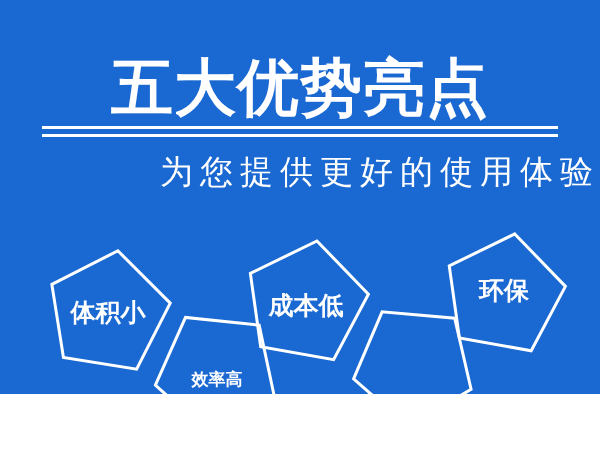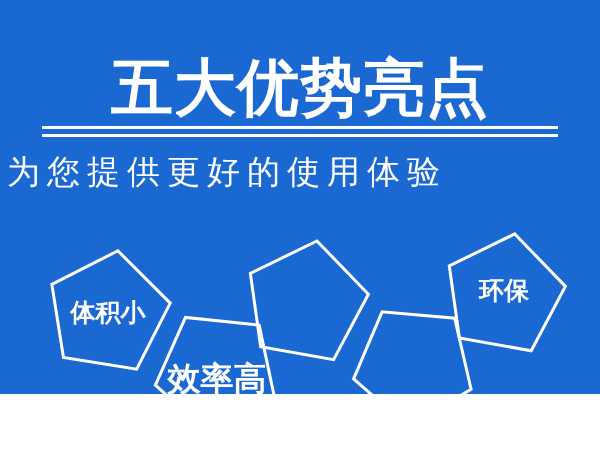--- a/index.html
+++ b/index.html
@@ -60,21 +60,21 @@
     background: #ffffff;
   }
   #divider .rule.top  { top: 0; }
   #divider .rule.bottom { top: 8px; }
 
   #subtitle {
     position: absolute;
     left: 0;
     top: 150px;
     width: 600px;
-    text-align: left;
+    text-align: right;
     color: #ffffff;
     font-size: 33px;
     line-height: 44px;
     letter-spacing: 7px;
     text-indent: 7px;
     white-space: nowrap;
     font-family: "DejaVu Sans", "Liberation Sans", sans-serif;
   }
 
   
@@ -136,26 +136,27 @@
         <svg width="136" height="136" viewBox="-68 -68 136 136" style="left: -68px; top: -68px;">
           <polygon class="poly" points="9.86,-62.22 62.22,-9.86 28.60,56.13 -44.55,44.55 -56.13,-28.60"></polygon>
         </svg>
       </div>
       <div class="badge-label" style="left: 108px; top: 297px; font-size: 25px;">体积小</div>
       <div class="badge" style="left: 217px; top: 357px;">
         <svg width="136" height="136" viewBox="-68 -68 136 136" style="left: -68px; top: -68px;">
           <polygon class="poly" points="-6.59,62.65 -61.62,13.10 -31.50,-54.56 42.16,-46.82 57.55,25.62"></polygon>
         </svg>
       </div>
-      <div class="badge-label" style="left: 217px; top: 364px; font-size: 33px;">效率高</div>
+      <div class="badge-label" style="left: 217px; top: 364px; font-size: 17px;">效率高</div>
       <div class="badge" style="left: 306px; top: 288px;">
         <svg width="136" height="136" viewBox="-68 -68 136 136" style="left: -68px; top: -68px;">
           <polygon class="poly" points="10.94,-62.04 62.39,-8.77 27.62,56.62 -45.32,43.76 -55.63,-29.58"></polygon>
         </svg>
       </div>
+      <div class="badge-label" style="left: 306px; top: 290px; font-size: 25px;">成本低</div>
       <div class="badge" style="left: 414px; top: 350px;">
         <svg width="134" height="134" viewBox="-67 -67 134 134" style="left: -67px; top: -67px;">
           <polygon class="poly" points="-5.40,61.76 -60.41,13.95 -31.93,-53.14 40.68,-46.79 57.07,24.23"></polygon>
         </svg>
       </div>
       <div class="badge" style="left: 504px; top: 280px;">
         <svg width="134" height="134" viewBox="-67 -67 134 134" style="left: -67px; top: -67px;">
           <polygon class="poly" points="10.77,-61.06 61.40,-8.63 27.18,55.73 -44.60,43.07 -54.74,-29.11"></polygon>
         </svg>
       </div>

